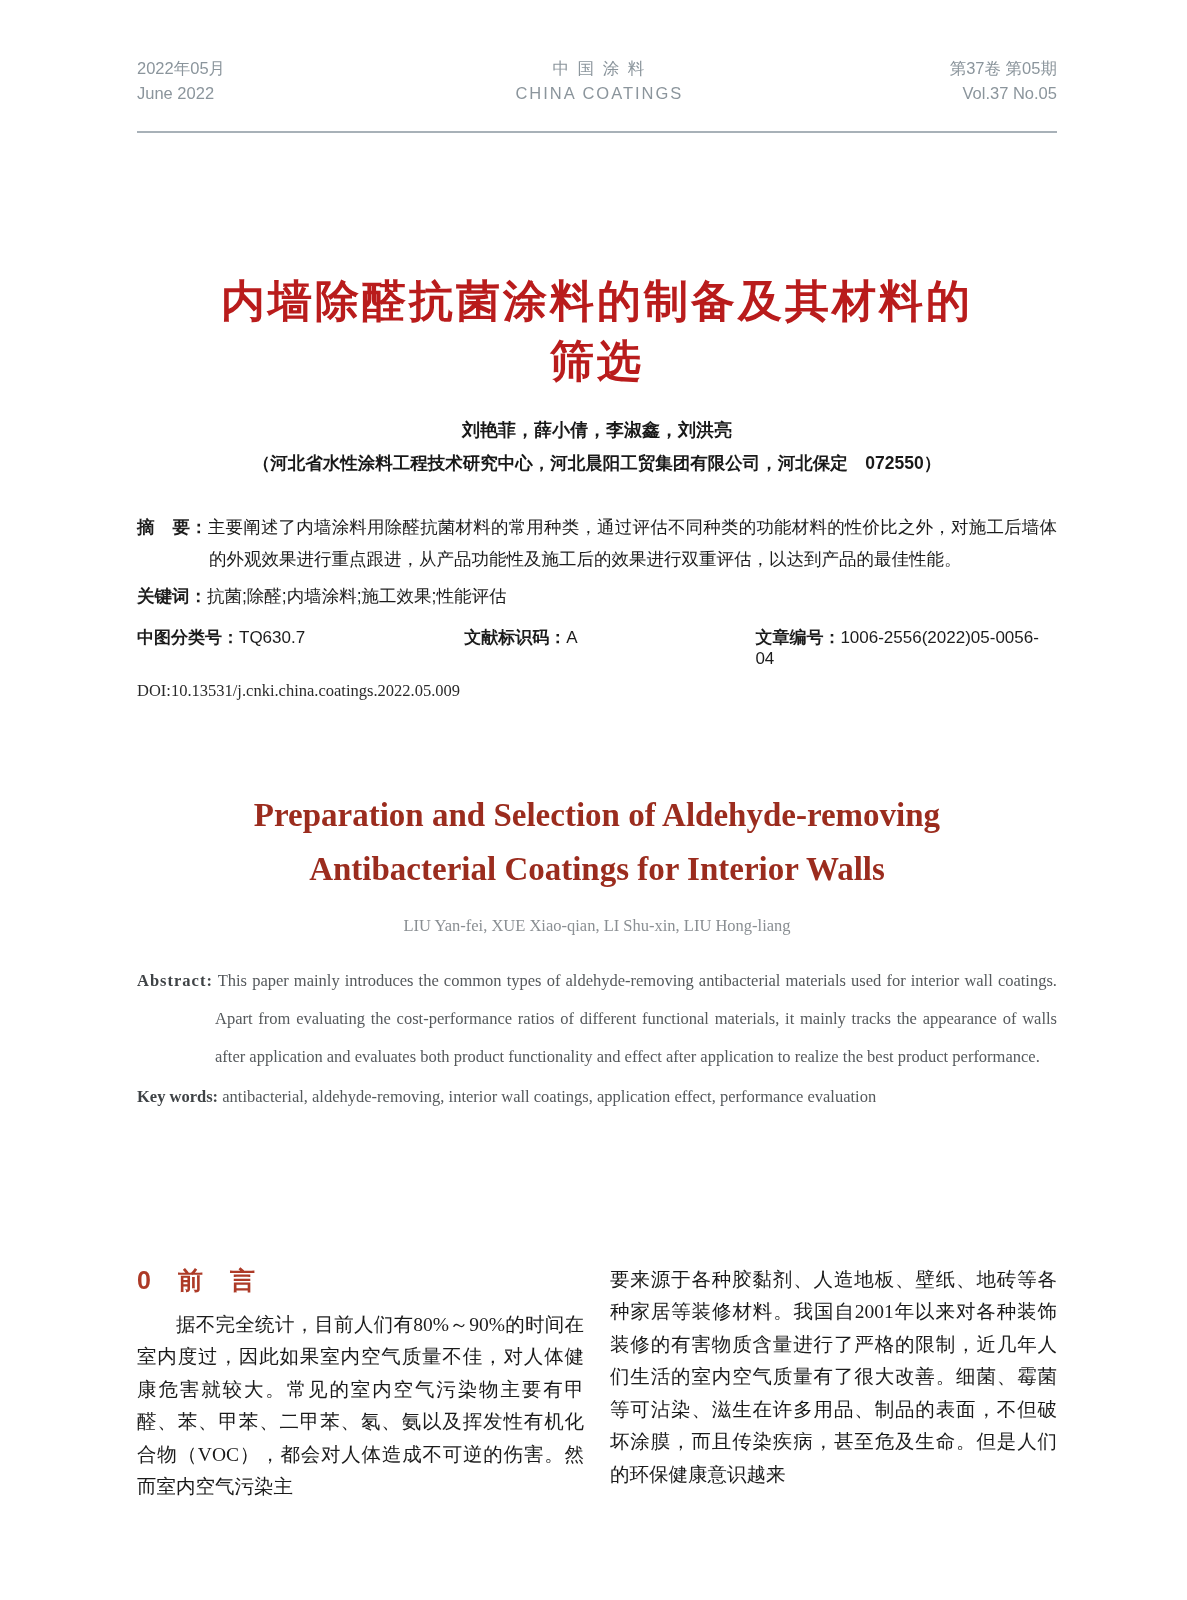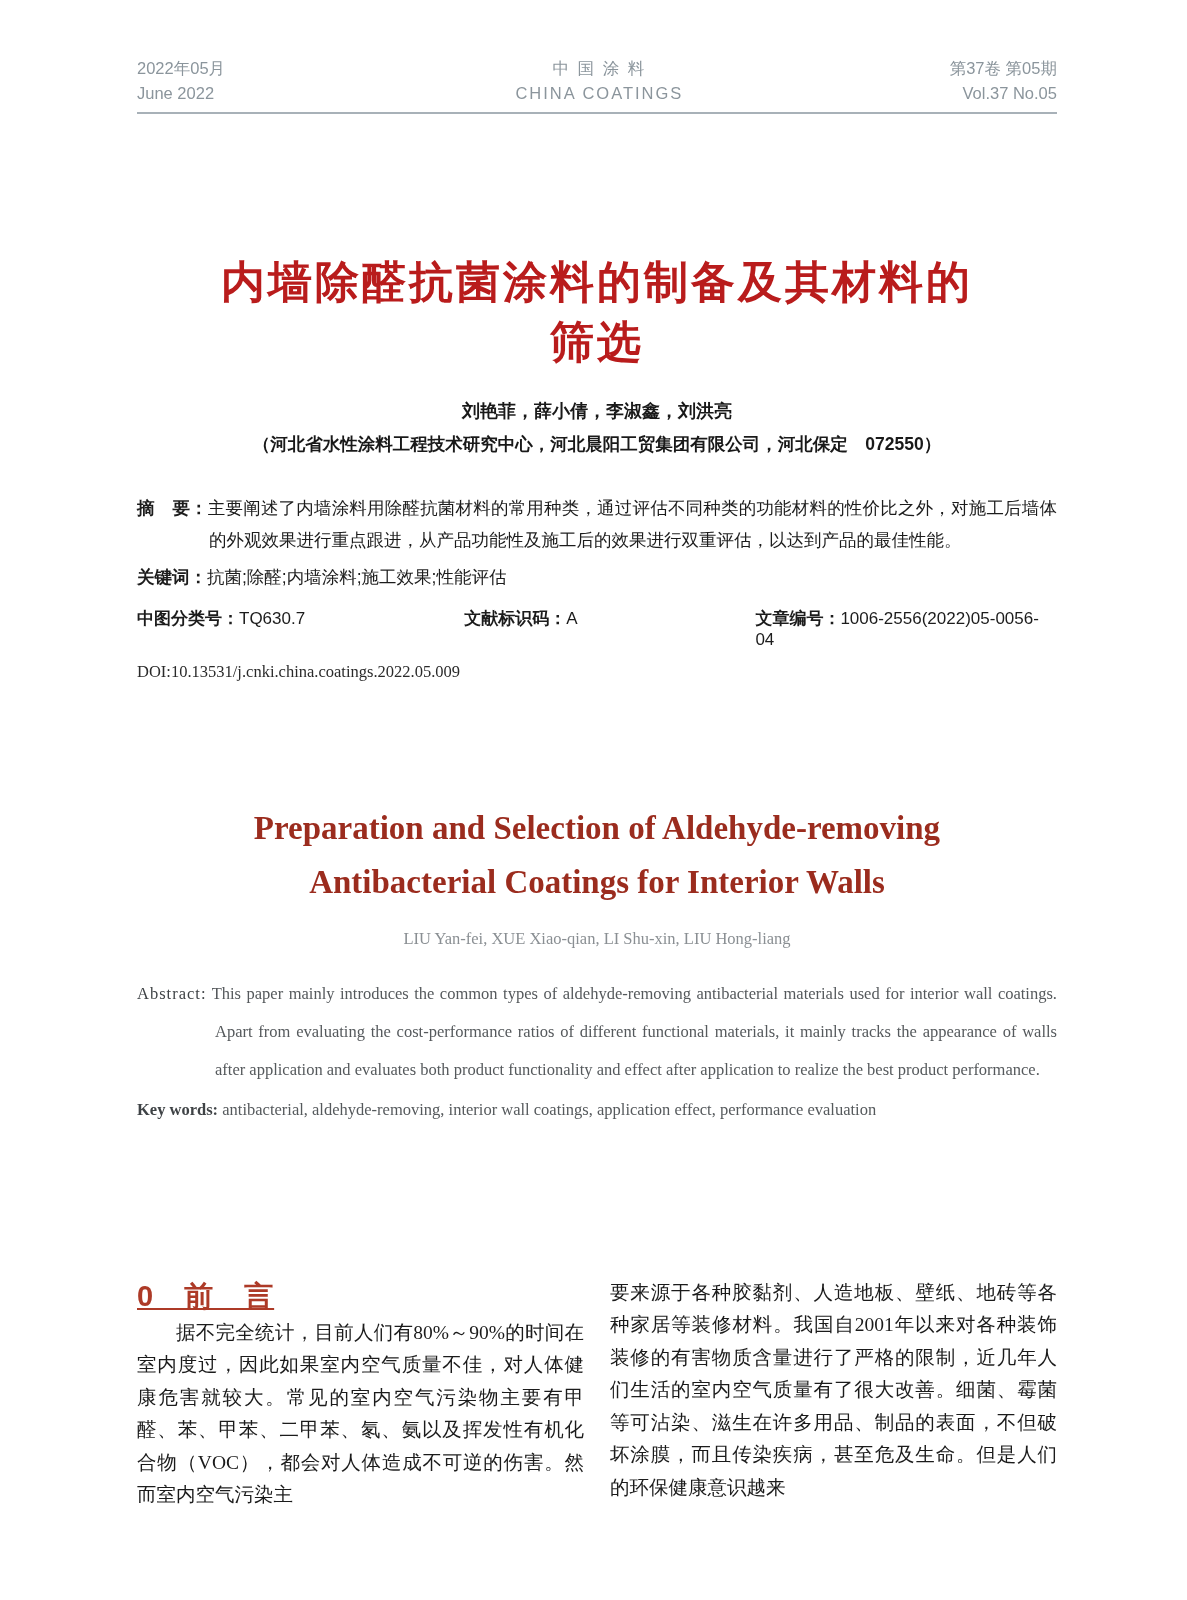--- a/index.html
+++ b/index.html
@@ -5,21 +5,21 @@
   * { margin:0; padding:0; box-sizing:border-box; }
   body { background:#e8e8e8; font-family:"Liberation Serif", serif; }
   .page {
     width:1187px; height:1600px; margin:0 auto; background:#ffffff;
     position:relative; padding:56px 130px 0 137px; overflow:hidden;
   }
   .prewrap { white-space:pre-line; }
 
   
   .journal-header { display:flex; justify-content:space-between; align-items:flex-end;
-    border-bottom:2px solid #a8b1b8; padding-bottom:6px; color:#8b959c;
+    border-bottom:2px solid #a8b1b8; padding-bottom:25px; color:#8b959c;
     font-family:"Liberation Sans", sans-serif; }
   .jh-cell { line-height:1.5; font-size:16.5px; }
   .jh-center { text-align:center; letter-spacing:2px;margin-left:24px; }
   .jh-right { text-align:right; }
 
   
   .title-cn { margin-top:138px; text-align:center; color:#b91c1c;
     font-family:"Liberation Sans", sans-serif; font-weight:bold;
     font-size:44px; line-height:1.38; letter-spacing:3px; }
   .authors-cn { margin-top:26px; text-align:center; font-weight:bold;
@@ -38,40 +38,40 @@
 
   .meta-row { margin-top:14px; display:flex; font-size:17px; color:#1c1c1c;
     font-family:"Liberation Sans", sans-serif; }
   .meta-row .lbl { font-weight:bold; }
   .meta-cell1 { width:328px; }
   .meta-cell2 { width:292px; }
   .doi-line { margin-top:12px; font-size:16.5px; color:#2a2a2a;
     font-family:"Liberation Serif", serif; }
 
   
-  .title-en { margin-top:120px; text-align:center; color:#9b2c1e;
+  .title-en { margin-top:88px; text-align:center; color:#9b2c1e;
     font-family:"Liberation Serif", serif; font-weight:bold;
     font-size:33px; line-height:1.62; }
   .authors-en { margin-top:20px; text-align:center; color:#8a8f93;
     font-family:Liberation Serif, serif; font-size:16.5px; }
   .affil-en { margin-top:4px; text-align:center; color:#5f6367; font-style:italic;
     font-family:"Liberation Serif", serif; font-size:17px; line-height:1.8; }
   .abs-en { margin-top:26px; font-size:16.5px; color:#55595c; line-height:2.3;
     font-family:"Liberation Serif", serif;
     padding-left:78px; text-indent:-78px; text-align:justify; }
-  .abs-en .lbl { font-weight:normal; color:#3f4346; letter-spacing:1px; }
+  .abs-en .lbl { font-weight:bold; color:#3f4346; letter-spacing:1px; }
   .kw-en { margin-top:2px; font-size:16.5px; color:#55595c; line-height:2.3;
     font-family:"Liberation Serif", serif; }
   .kw-en .lbl { font-weight:bold; color:#3f4346; }
 
   
   .columns { margin-top:148px; display:flex; gap:26px; }
   .col { width:447px; }
-  .sec-heading { color:#ad3a27; font-weight:bold; font-size:29px;
-    font-family:"Liberation Sans", sans-serif; letter-spacing:1px; margin-bottom:0;text-decoration:underline; }
+  .sec-heading { color:#ad3a27; font-weight:bold; font-size:25px;
+    font-family:"Liberation Sans", sans-serif; letter-spacing:1px; margin-bottom:12px; }
   .body-p { font-size:19.5px; color:#1b1b1b; line-height:32.5px;
     text-align:justify; font-family:"Liberation Serif", serif; }
   .indent2 { text-indent:2em; }
 </style>
 </head>
 <body>
 
 <div class="page">
 
   <div class="journal-header">

